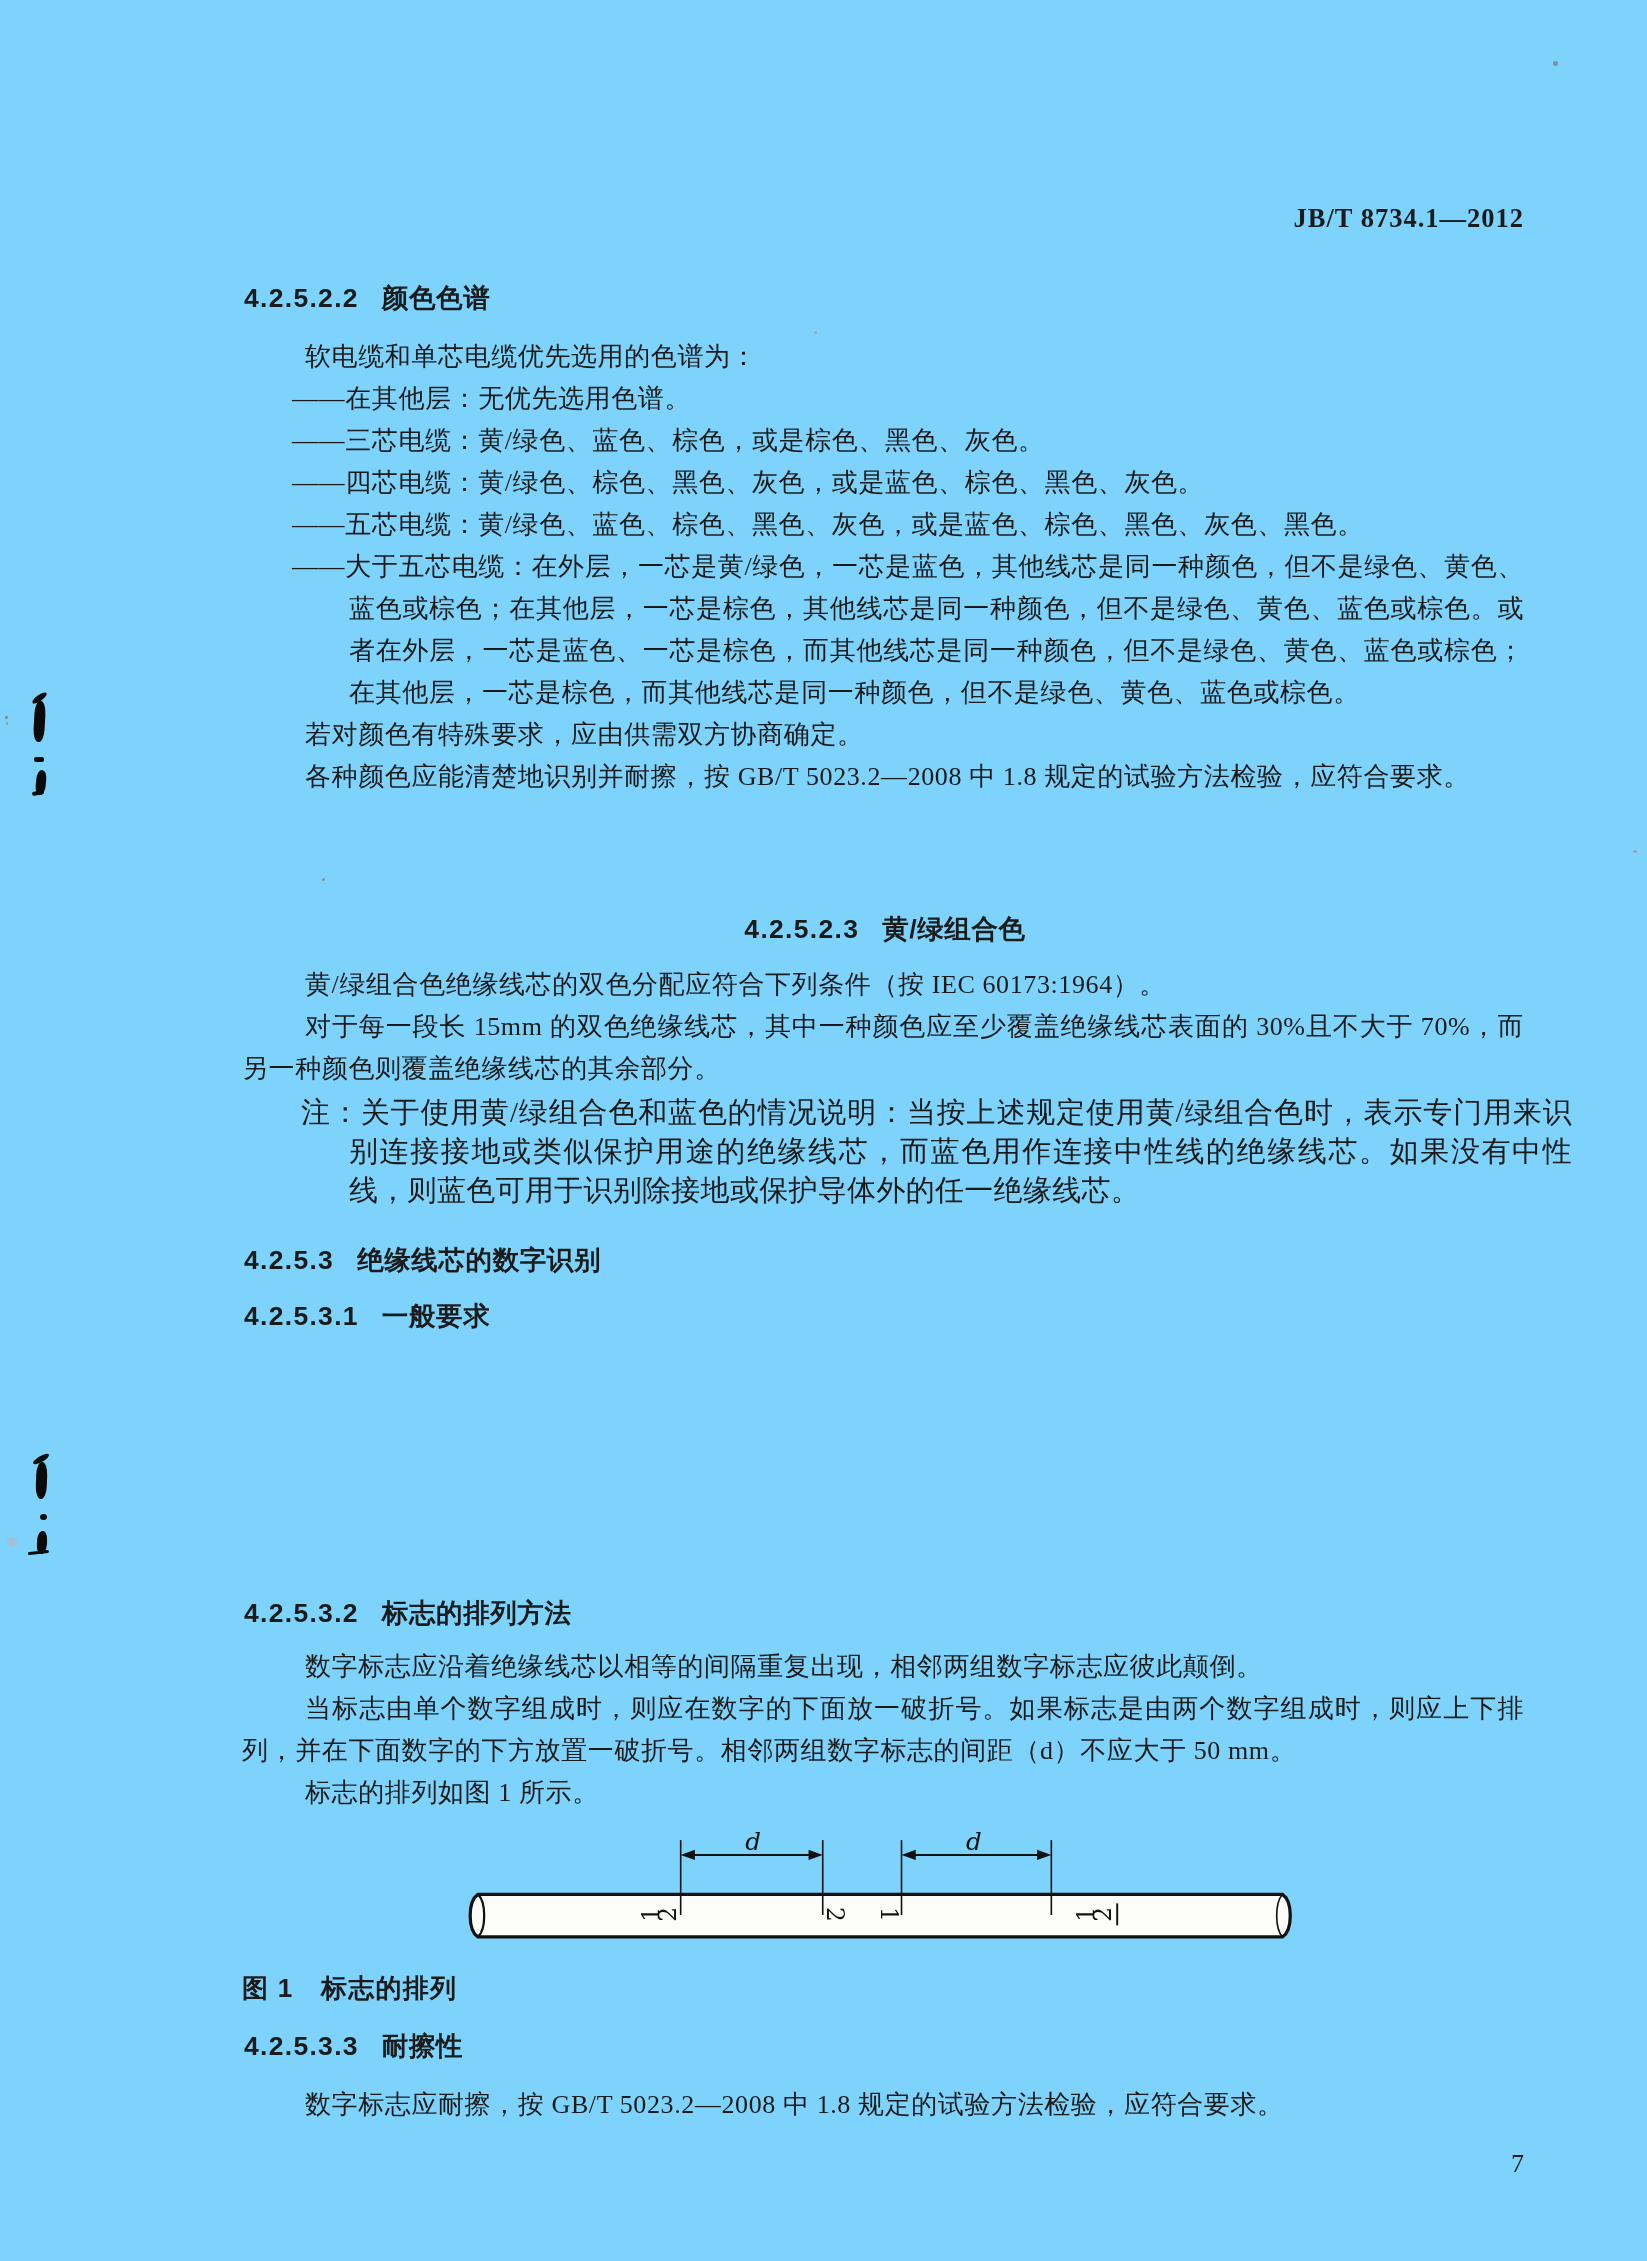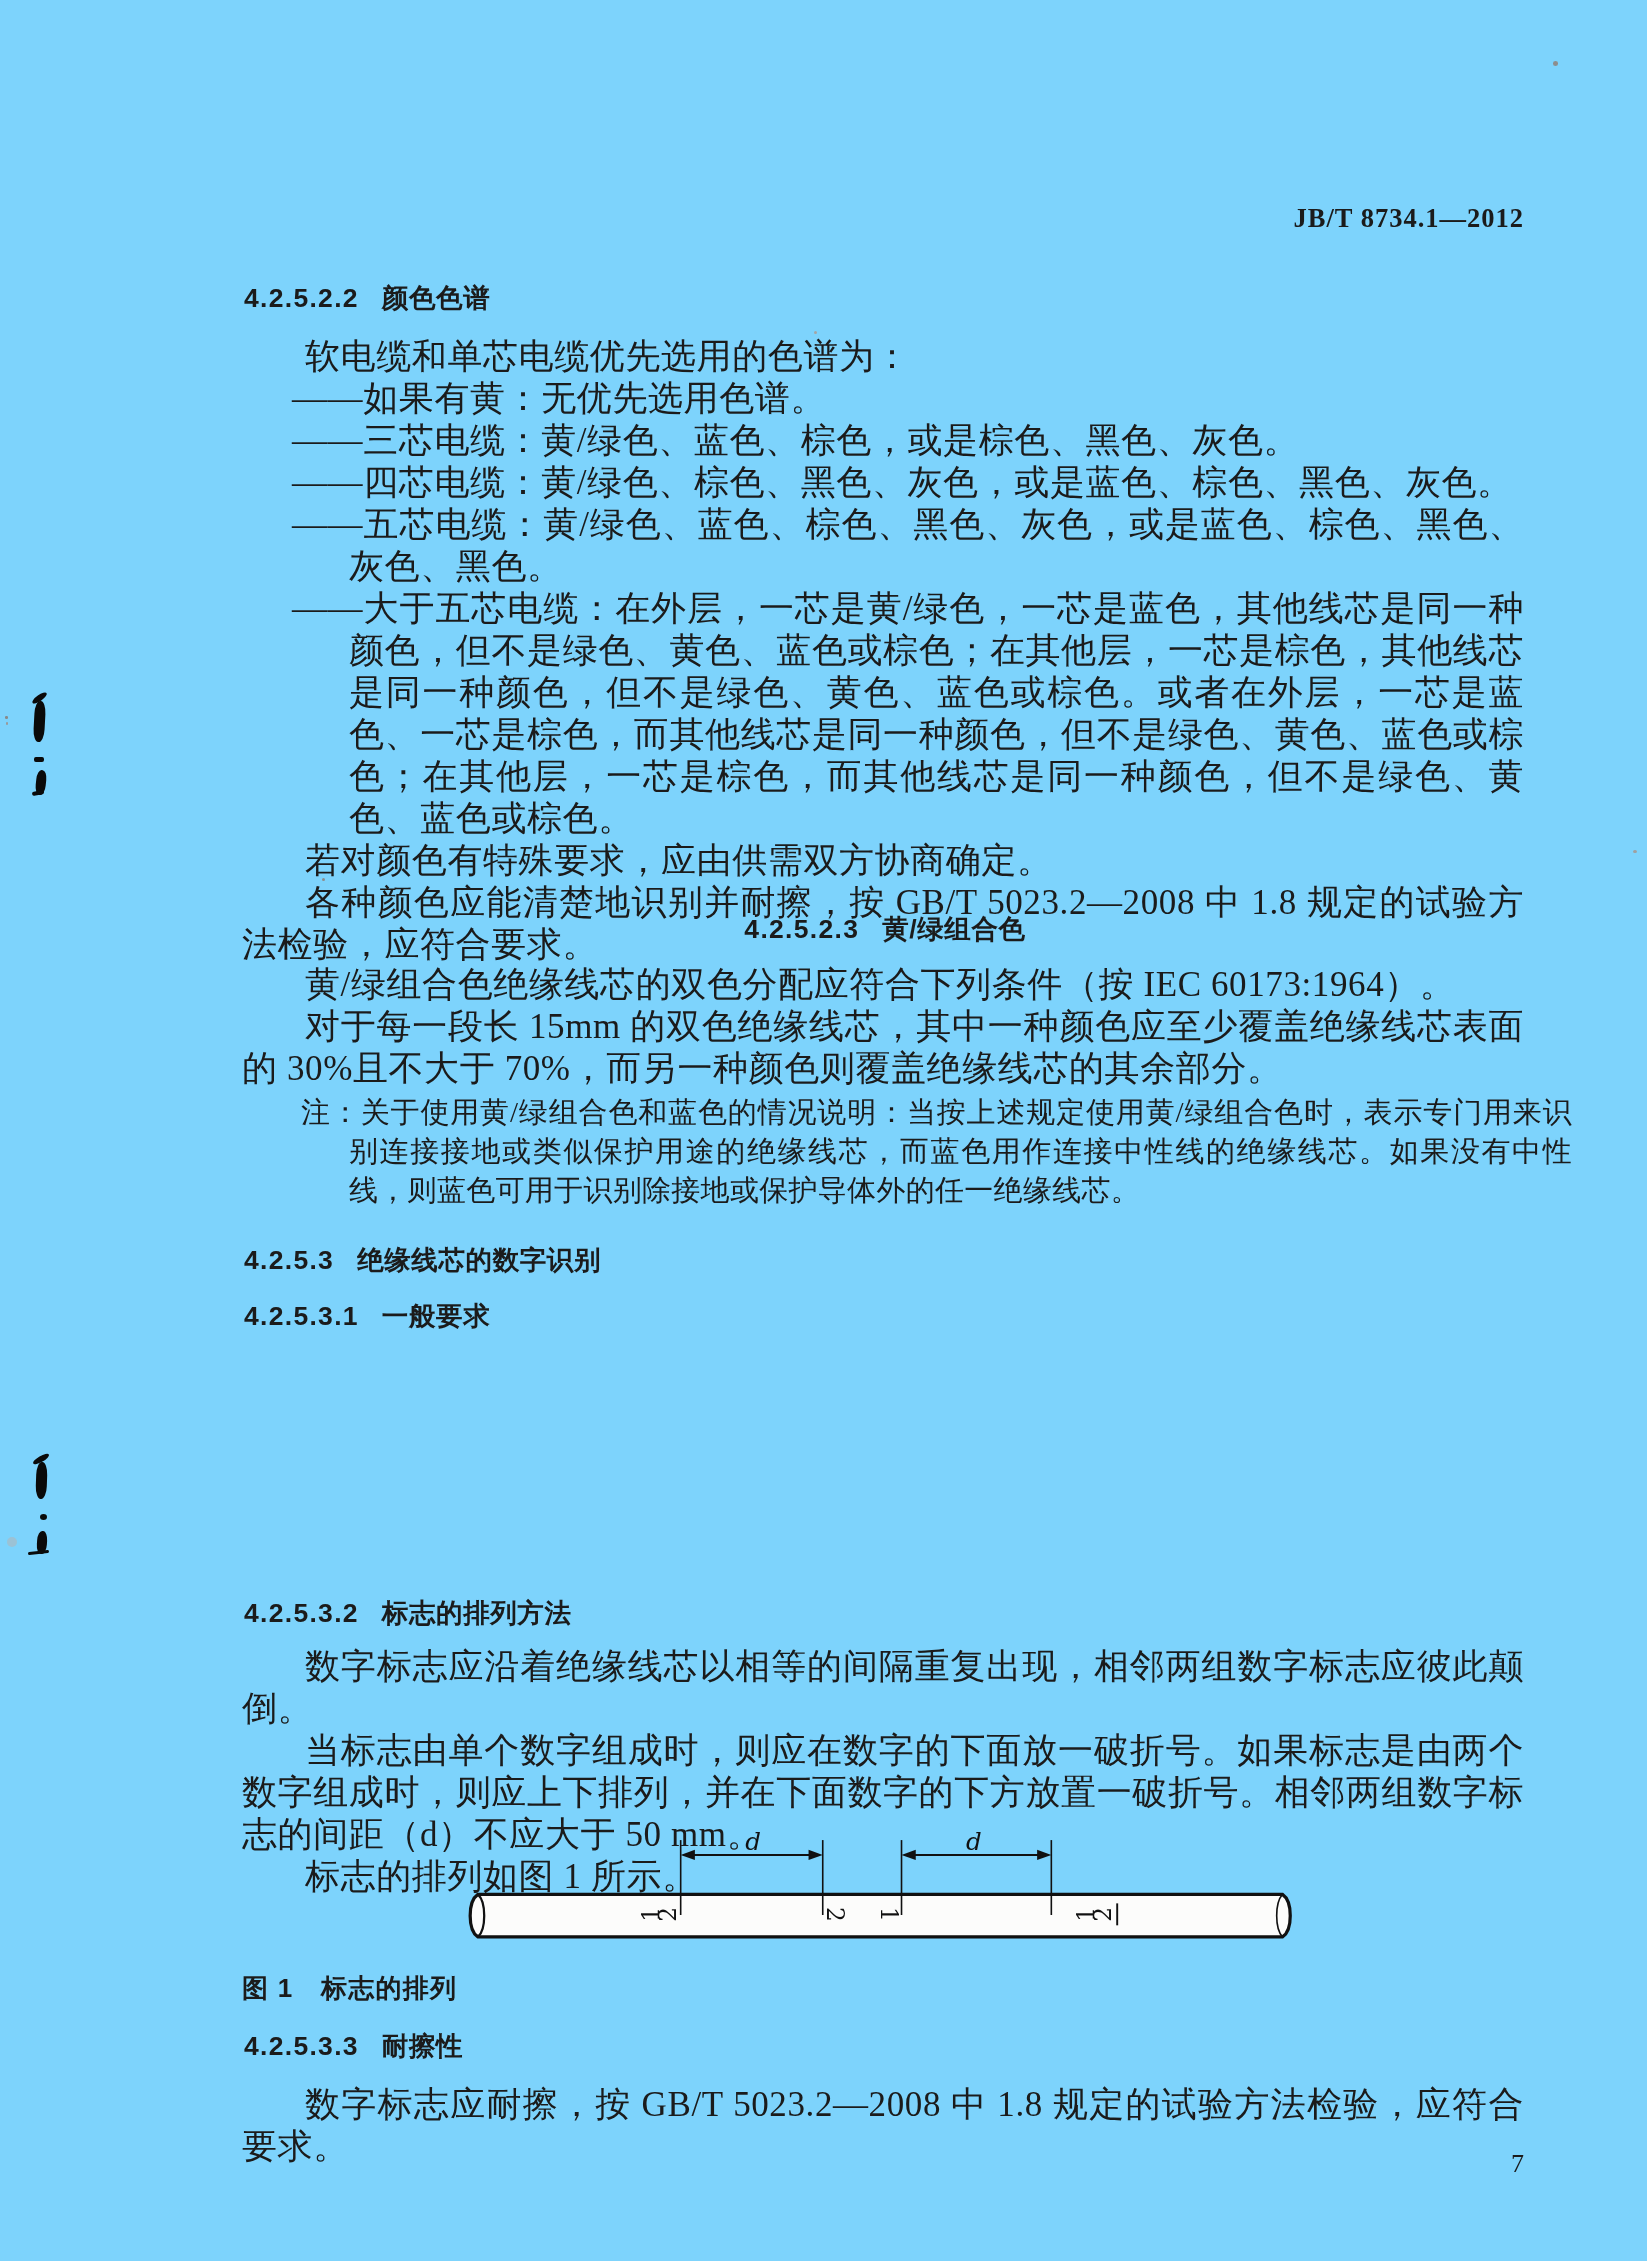--- a/index.html
+++ b/index.html
@@ -4,21 +4,21 @@
 <style>
   html,body { margin:0; padding:0; background:#e9e9e9; }
   .page {
     position:relative; width:1647px; height:2261px;
     background:#7dd3fc; overflow:hidden;
     font-family:"Liberation Serif","DejaVu Serif",serif;
     color:#1b1b1b;
   }
   
   .abs { position:absolute; left:242px; width:1282px; }
-  .body-text { font-size:35px; line-height:42px; letter-spacing:0.6px; text-align:justify; }
+  .body-text { font-size:26px; line-height:42px; letter-spacing:0.6px; text-align:justify; }
   .body-text p { margin:0; }
   .para { text-indent:63px; }
   .dash-item { padding-left:107px; text-indent:-57px; }
   .note-text {
     font-size:29px; line-height:39px; letter-spacing:0.3px;
     margin-left:59px; width:1223px; padding-left:48px; text-indent:-48px;
     text-align:justify;
   }
   .heading {
     position:absolute; left:244px; width:1282px;
@@ -53,21 +53,21 @@
 <div class="page">
 
   <div class="doc-header">JB/T 8734.1—2012</div>
 
   <div class="heading" style="top:282px;">
     <span class="h-num">4.2.5.2.2</span><span class="h-title">颜色色谱</span>
   </div>
 
   <div class="abs body-text" style="top:336px;">
     <p class="para">软电缆和单芯电缆优先选用的色谱为：</p>
-    <p class="dash-item">——如果有黄：无优先选用色谱。</p>
+    <p class="dash-item">——在其他层：无优先选用色谱。</p>
     <p class="dash-item">——三芯电缆：黄/绿色、蓝色、棕色，或是棕色、黑色、灰色。</p>
     <p class="dash-item">——四芯电缆：黄/绿色、棕色、黑色、灰色，或是蓝色、棕色、黑色、灰色。</p>
     <p class="dash-item">——五芯电缆：黄/绿色、蓝色、棕色、黑色、灰色，或是蓝色、棕色、黑色、灰色、黑色。</p>
     <p class="dash-item">——大于五芯电缆：在外层，一芯是黄/绿色，一芯是蓝色，其他线芯是同一种颜色，但不是绿色、黄色、蓝色或棕色；在其他层，一芯是棕色，其他线芯是同一种颜色，但不是绿色、黄色、蓝色或棕色。或者在外层，一芯是蓝色、一芯是棕色，而其他线芯是同一种颜色，但不是绿色、黄色、蓝色或棕色；在其他层，一芯是棕色，而其他线芯是同一种颜色，但不是绿色、黄色、蓝色或棕色。</p>
     <p class="para">若对颜色有特殊要求，应由供需双方协商确定。</p>
     <p class="para">各种颜色应能清楚地识别并耐擦，按 GB/T 5023.2—2008 中 1.8 规定的试验方法检验，应符合要求。</p>
   </div>
 
   <div class="heading" style="top:913px;text-align:center;">
     <span class="h-num">4.2.5.2.3</span><span class="h-title">黄/绿组合色</span>

